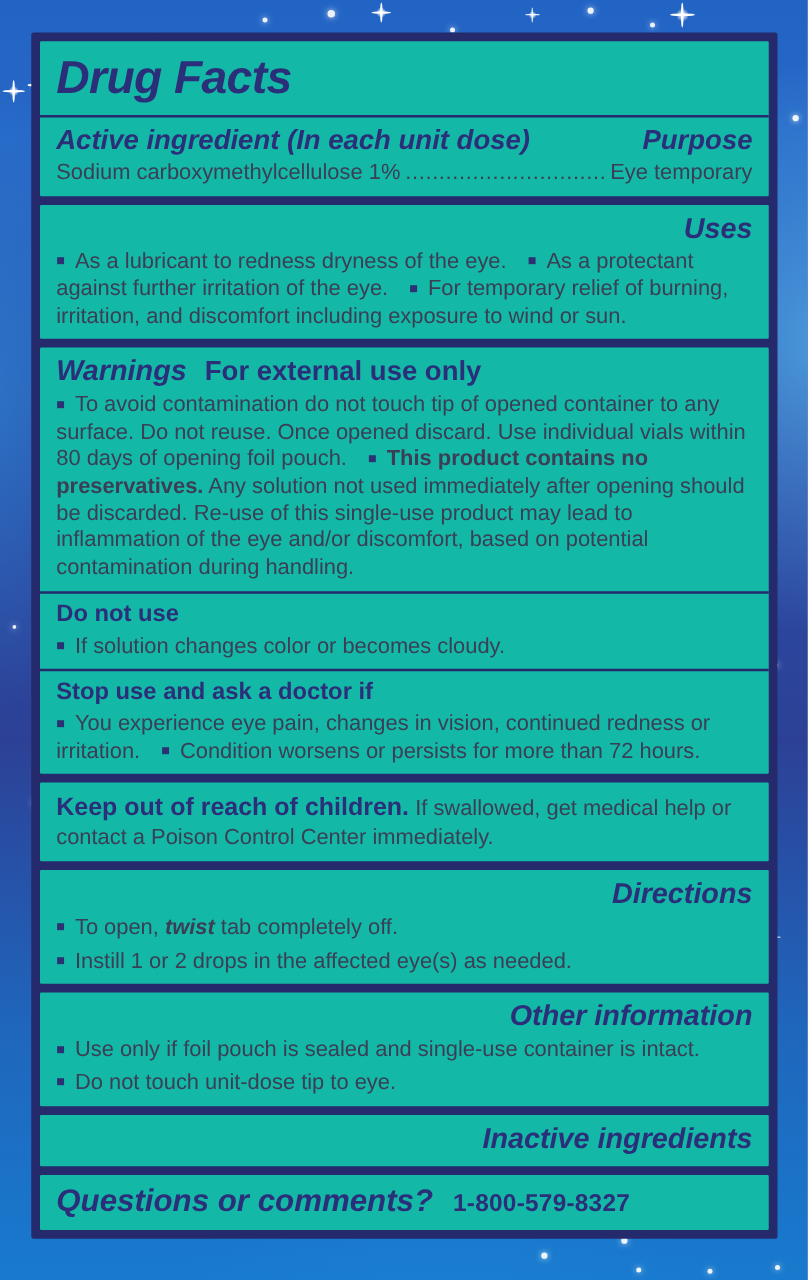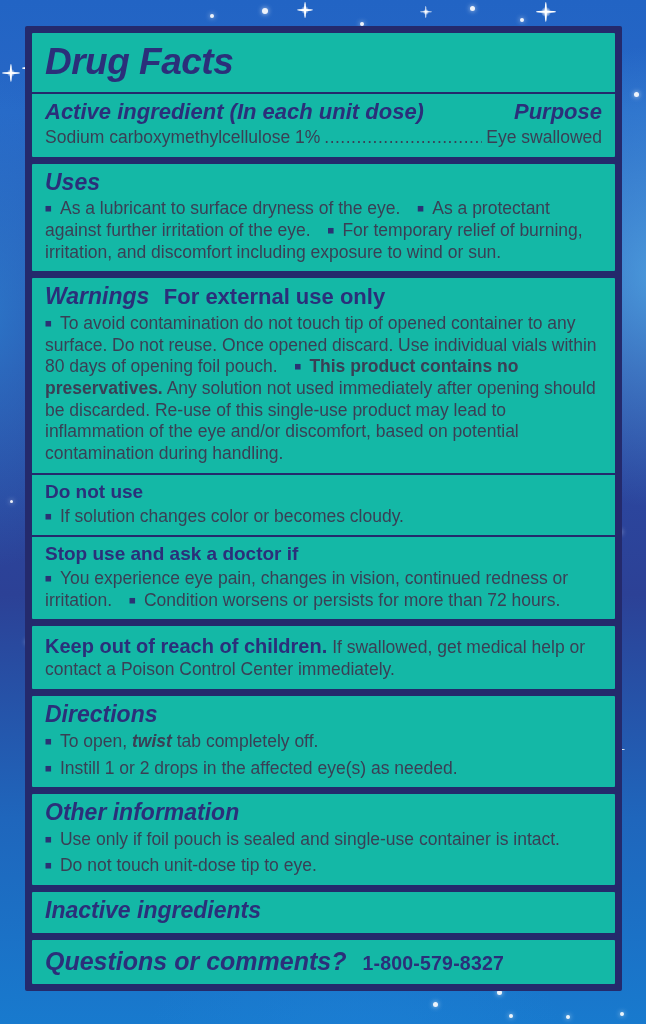--- a/index.html
+++ b/index.html
@@ -27,21 +27,21 @@
     background:#242a6c;border-radius:2px;
     padding:7px;display:flex;flex-direction:column;gap:7px;
   }
   .box{background:#14b8a6;border-radius:1px;}
   .sub{padding:5px 13px 8px;}
   .sub + .sub{border-top:2px solid #242a6c;}
   .df-title{
     font-style:italic;font-weight:bold;font-size:37px;line-height:1.18;
     color:#2b2f7a;letter-spacing:-.5px;padding-top:2px;
   }
-  .h-it{font-style:italic;font-weight:bold;font-size:23px;line-height:1.2;color:#2b2f7a;}
+  .h-it{font-style:italic;font-weight:bold;font-size:23px;line-height:1.2;color:#2b2f7a;text-align:right;}
   .h-bd{font-weight:bold;font-size:19px;line-height:1.25;color:#2b2f7a;}
   .body-t{font-size:17.5px;line-height:1.24;color:#3a3f55;}
   .ai-head{display:flex;justify-content:space-between;align-items:baseline;}
   .ai-head .h-it{font-size:22px;}
   .ai-line{display:flex;align-items:baseline;margin-top:2px;text-align:center;}
   .ai-line .name,.ai-line .val{white-space:nowrap;}
   .ai-line .dots{flex:1;overflow:hidden;white-space:nowrap;margin:0 4px;letter-spacing:.5px;}
   .bul{color:#2b3274;font-size:11.5px;margin-right:8px;position:relative;top:-2px;}
   .bul.mid{margin-left:12px;}
   .bline{display:flex;align-items:baseline;}
@@ -122,30 +122,30 @@
       <div class="df-title">Drug Facts</div>
     </div>
     <div class="sub">
       <div class="ai-head">
         <span class="h-it">Active ingredient (In each unit dose)</span>
         <span class="h-it">Purpose</span>
       </div>
       <div class="ai-line body-t">
         <span class="name">Sodium carboxymethylcellulose 1%</span>
         <span class="dots">...............................................................</span>
-        <span class="val">Eye swallowed</span>
+        <span class="val">Eye temporary</span>
       </div>
     </div>
   </div>
 
   <div class="box">
     <div class="sub">
       <div class="h-it">Uses</div>
       <div class="body-t mt2">
-        <span class="bul">■</span><span>As a lubricant to surface dryness of the eye.</span>
+        <span class="bul">■</span><span>As a lubricant to redness dryness of the eye.</span>
         <span class="bul mid">■</span><span>As a protectant against further irritation of the eye.</span>
         <span class="bul mid">■</span><span>For temporary relief of burning, irritation, and discomfort including exposure to wind or sun.</span>
       </div>
     </div>
   </div>
 
   <div class="box">
     <div class="sub">
       <div>
         <span class="h-it">Warnings</span>

